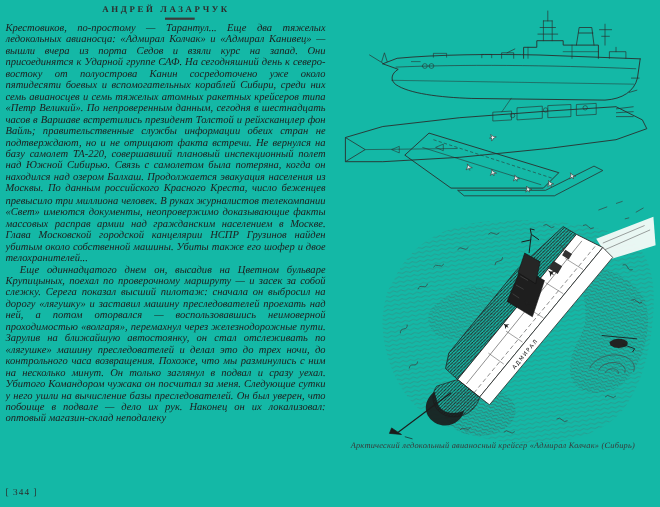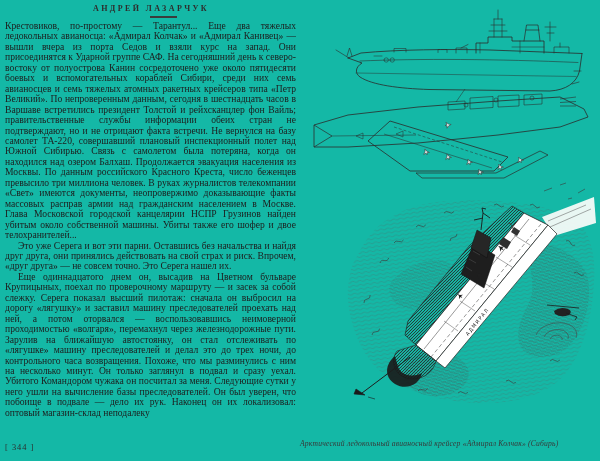--- a/index.html
+++ b/index.html
@@ -15,45 +15,44 @@
   }
   .head-rule {
     position:absolute; top:16px; left:150px; width:27px; height:2px;
     background:#3b3b3b;
   }
   .body-text {
     position:absolute; top:21px; left:5px; width:291px; height:419px;
     overflow:hidden; font-size:9.6px; line-height:10.45px;
     text-align:justify; color:#1d1d1d;
   }
-  .body-text p { margin:0; }
+  .body-text p { margin:0;font-style:italic; }
   .body-text p.indent { text-indent:13px; }
   .illustration { position:absolute; left:298px; top:5px; width:300px; height:412px; margin:0; }
   .illustration svg { display:block; }
   .caption {
-    position:absolute; left:300px; top:439px; width:296px;
-    text-align:left; font-style:italic; font-size:7.6px;
+    position:absolute; left:300px; top:400px; width:296px;
+    text-align:center; font-style:italic; font-size:7.6px;
     letter-spacing:0.2px; color:#383838;
   }
   .folio {
     position:absolute; top:443px; left:5px; width:292px;
     text-align:left; font-size:8.4px; color:#2c2c2c; letter-spacing:1px;
   }
 </style>
 </head>
 <body>
 
 <div class="page">
 
   <div class="running-head">АНДРЕЙ ЛАЗАРЧУК</div>
   <div class="head-rule"></div>
 
   <div class="body-text" id="body-text">
       <p class="">Крестовиков, по-простому — Тарантул... Еще два тяжелых ледокольных авианосца: «Адмирал Колчак» и «Адмирал Канивец» — вышли вчера из порта Седов и взяли курс на запад. Они присоединятся к Ударной группе САФ. На сегодняшний день к северо-востоку от полуострова Канин сосредоточено уже около пятидесяти боевых и вспомогательных кораблей Сибири, среди них семь авианосцев и семь тяжелых атомных ракетных крейсеров типа «Петр Великий». По непроверенным данным, сегодня в шестнадцать часов в Варшаве встретились президент Толстой и рейхсканцлер фон Вайль; правительственные службы информации обеих стран не подтверждают, но и не отрицают факта встречи. Не вернулся на базу самолет ТА-220, совершавший плановый инспекционный полет над Южной Сибирью. Связь с самолетом была потеряна, когда он находился над озером Балхаш. Продолжается эвакуация населения из Москвы. По данным российского Красного Креста, число беженцев превысило три миллиона человек. В руках журналистов телекомпании «Свет» имеются документы, неопровержимо доказывающие факты массовых расправ армии над гражданским населением в Москве. Глава Московской городской канцелярии НСПР Грузинов найден убитым около собственной машины. Убиты также его шофер и двое телохранителей...</p>
-      <p class="indent">Это уже Серега и вот эти парни. Оставшись без начальства и найдя друг друга, они принялись действовать на свой страх и риск. Впрочем, «друг друга» — не совсем точно. Это Серега нашел их.</p>
       <p class="indent">Еще одиннадцатого днем он, высадив на Цветном бульваре Крупицыных, поехал по проверочному маршруту — и засек за собой слежку. Серега показал высший пилотаж: сначала он выбросил на дорогу «лягушку» и заставил машину преследователей проехать над ней, а потом оторвался — воспользовавшись неимоверной проходимостью «волгаря», перемахнул через железнодорожные пути. Зарулив на ближайшую автостоянку, он стал отслеживать по «лягушке» машину преследователей и делал это до трех ночи, до контрольного часа возвращения. Похоже, что мы разминулись с ним на несколько минут. Он только заглянул в подвал и сразу уехал. Убитого Командором чужака он посчитал за меня. Следующие сутки у него ушли на вычисление базы преследователей. Он был уверен, что побоище в подвале — дело их рук. Наконец он их локализовал: оптовый магазин-склад неподалеку</p>
     </div>
 
   <figure class="illustration">
     <svg width="300" height="412" viewBox="0 0 300 412" xmlns="http://www.w3.org/2000/svg">
       <defs>
         <pattern id="seaHatch" width="7" height="4" patternUnits="userSpaceOnUse" patternTransform="rotate(-8)">
           <path d="M0,2 Q1.75,0.5 3.5,2 T7,2" stroke="#5a5a5a" stroke-width="0.5" fill="none"></path>
         </pattern>
         <pattern id="seaHatch2" width="5" height="3" patternUnits="userSpaceOnUse" patternTransform="rotate(18)">

